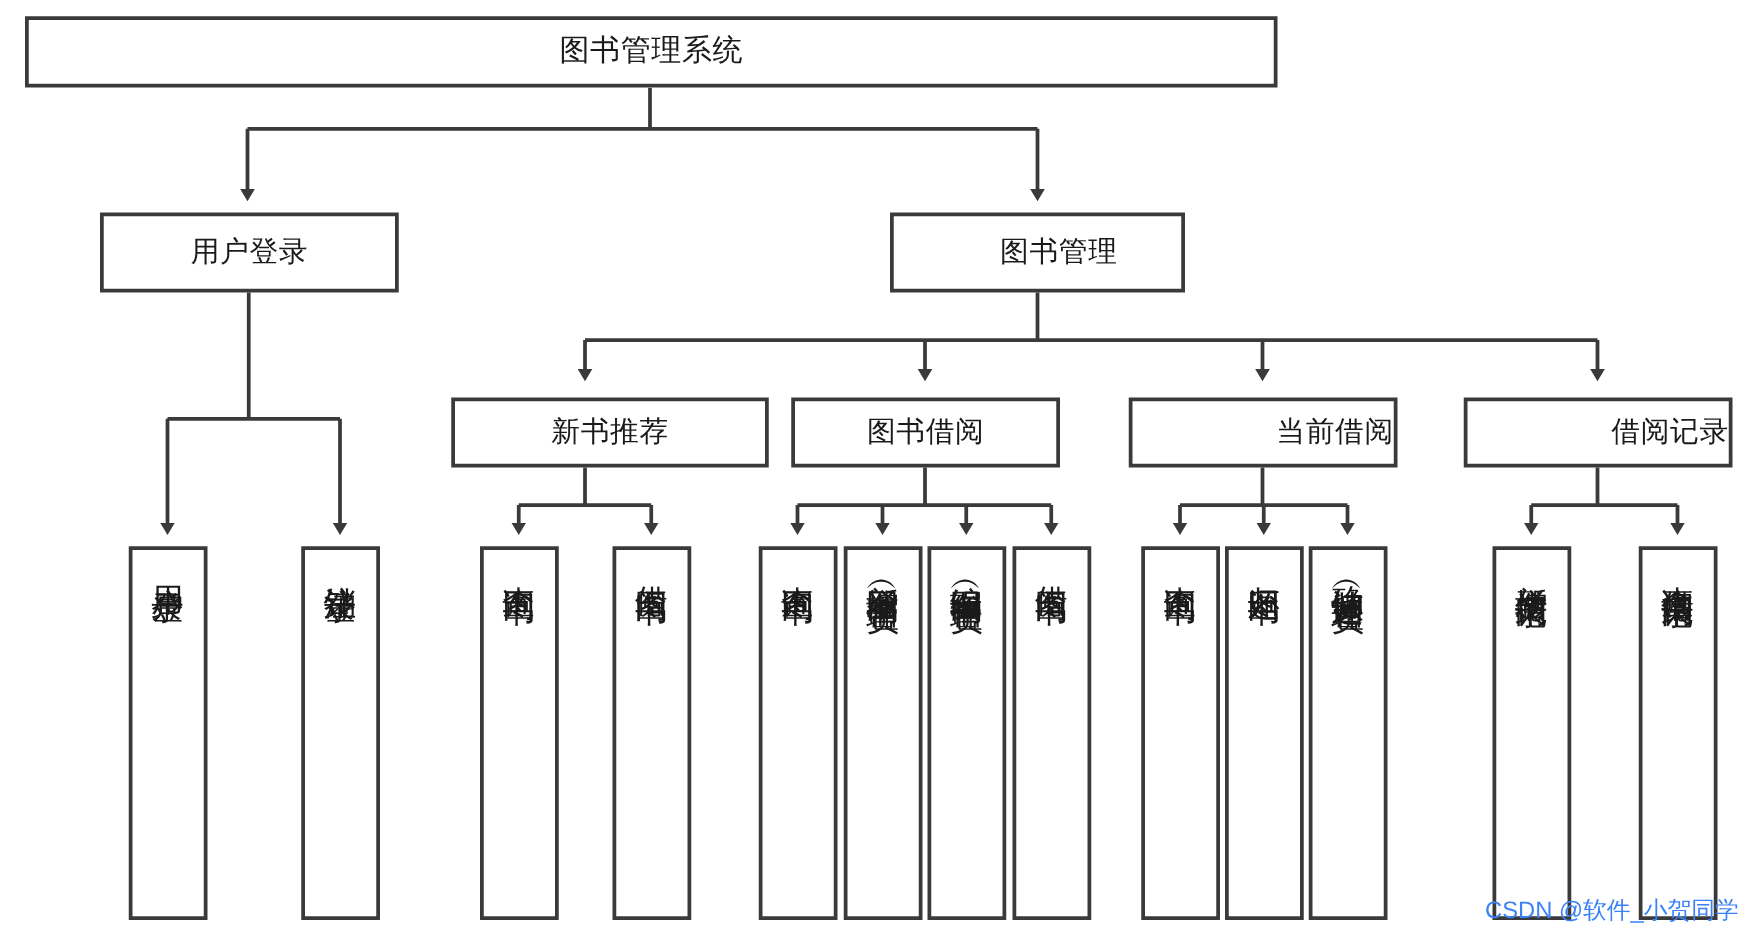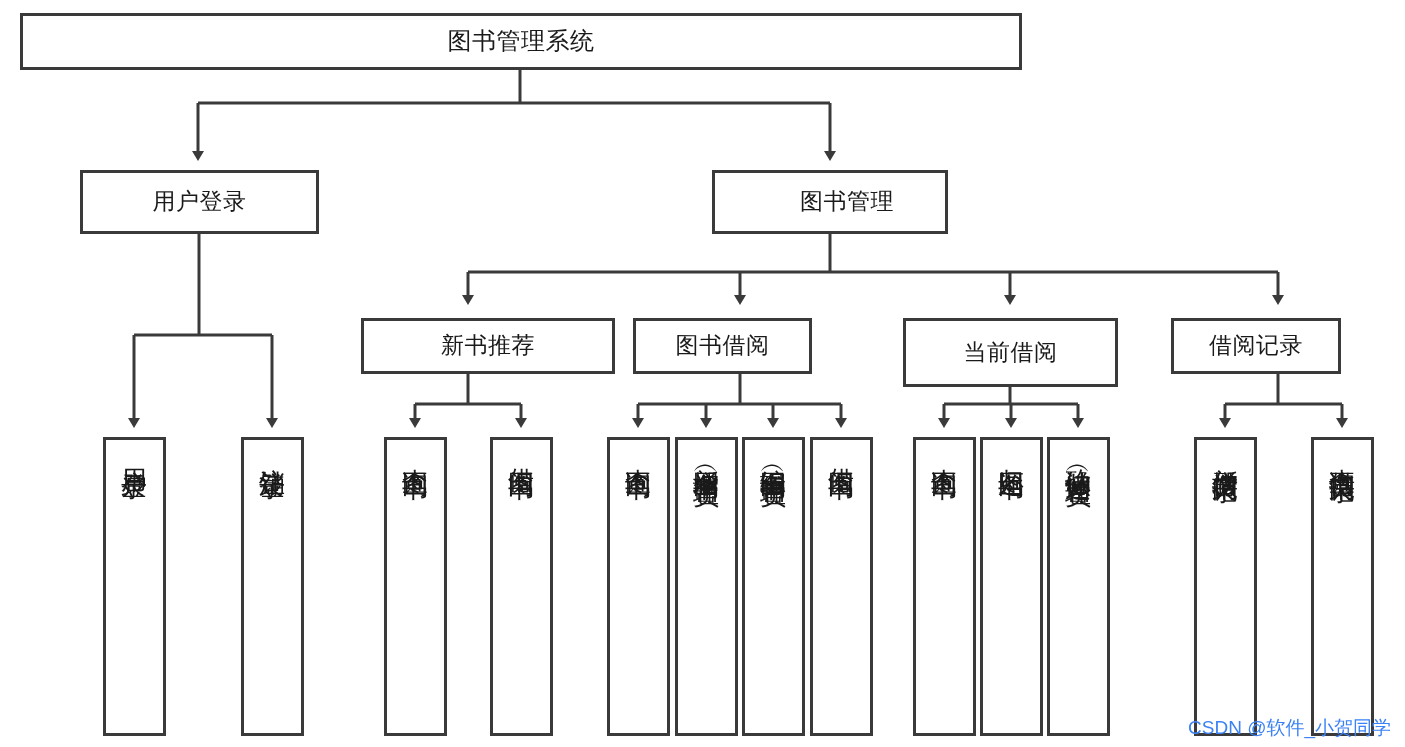--- a/index.html
+++ b/index.html
@@ -132,27 +132,27 @@
   <div class="node h" style="left:80px; top:170px; width:239px; height:64px;">
     <span class="lbl">用户登录</span>
   </div>
   <div class="node h" style="left:712px; top:170px; width:236px; height:64px;padding-left:34px;">
     <span class="lbl">图书管理</span>
   </div>
 
   <div class="node h" style="left:361px; top:318px; width:254px; height:56px;">
     <span class="lbl">新书推荐</span>
   </div>
-  <div class="node h" style="left:633px; top:318px; width:179px; height:56px;">
+  <div class="node h" style="left:633px; top:318px; width:215px; height:56px;">
     <span class="lbl">图书借阅</span>
   </div>
-  <div class="node h" style="left:903px; top:318px; width:215px; height:69px;">
+  <div class="node h" style="left:903px; top:318px; width:215px; height:56px;justify-content:flex-end;">
     <span class="lbl">当前借阅</span>
   </div>
-  <div class="node h" style="left:1171px; top:318px; width:170px; height:56px;">
+  <div class="node h" style="left:1171px; top:318px; width:215px; height:56px;justify-content:flex-end;">
     <span class="lbl">借阅记录</span>
   </div>
 
   <div class="node v" style="left:103px; top:437px; width:63px; height:299px;">
     <span class="lbl">用户登录</span>
   </div>
   <div class="node v" style="left:241px; top:437px; width:63px; height:299px;">
     <span class="lbl">注销登录</span>
   </div>
 

